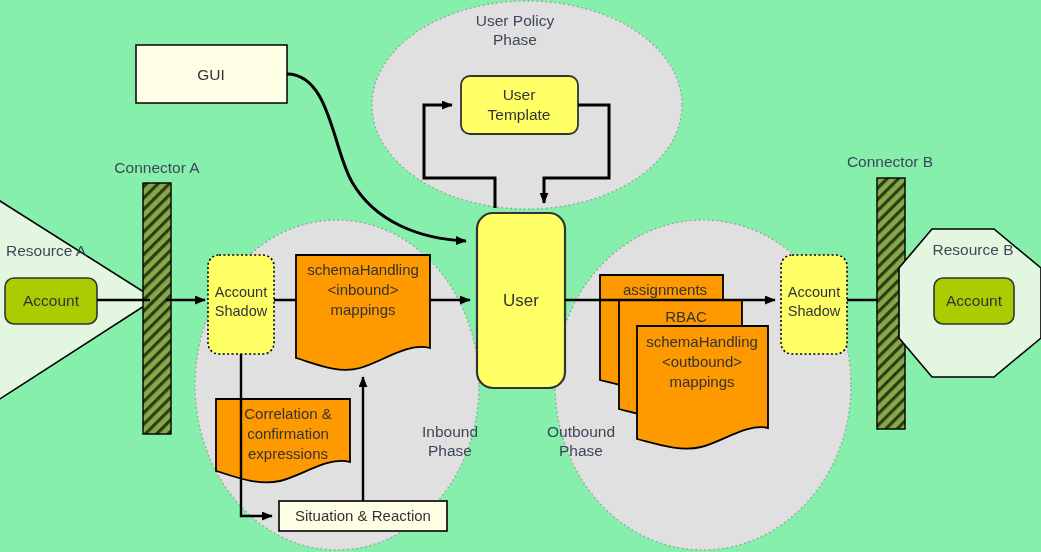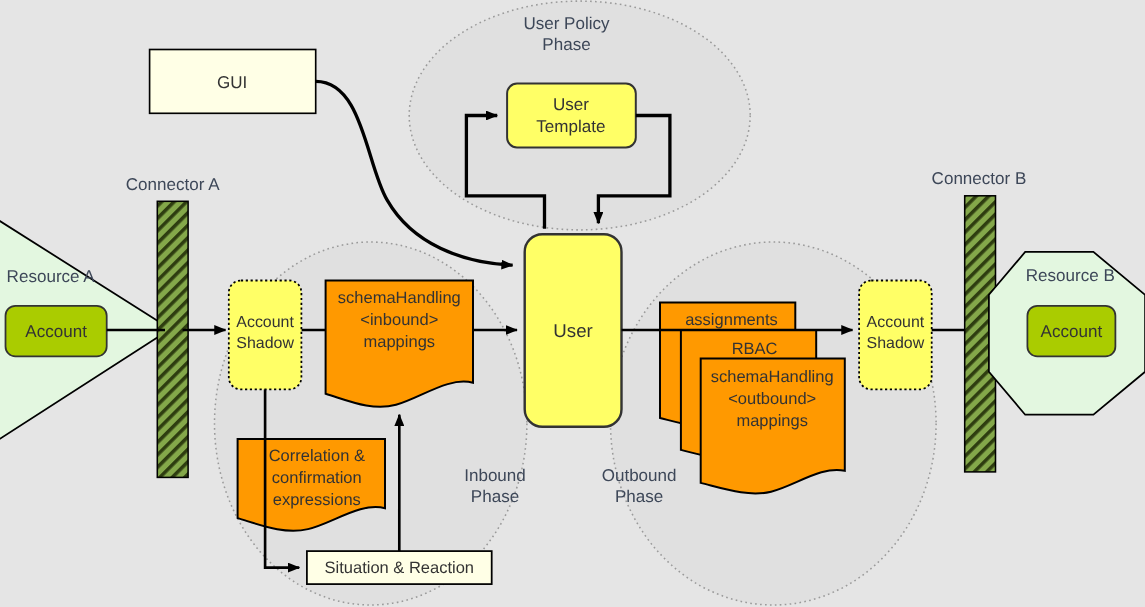--- a/index.html
+++ b/index.html
@@ -7,21 +7,21 @@
     padding: 0;
     background: #ffffff;
   }
   body {
     font-family: "Liberation Sans", sans-serif;
   }
   #stage {
     position: relative;
     width: 1041px;
     height: 552px;
-    background: #e5e5e5;
+    background: #86efac;
     overflow: hidden;
   }
   #diagram {
     position: absolute;
     left: 0;
     top: 0;
   }
   .lbl {
     font-family: "Liberation Sans", sans-serif;
     fill: #3d4758;

